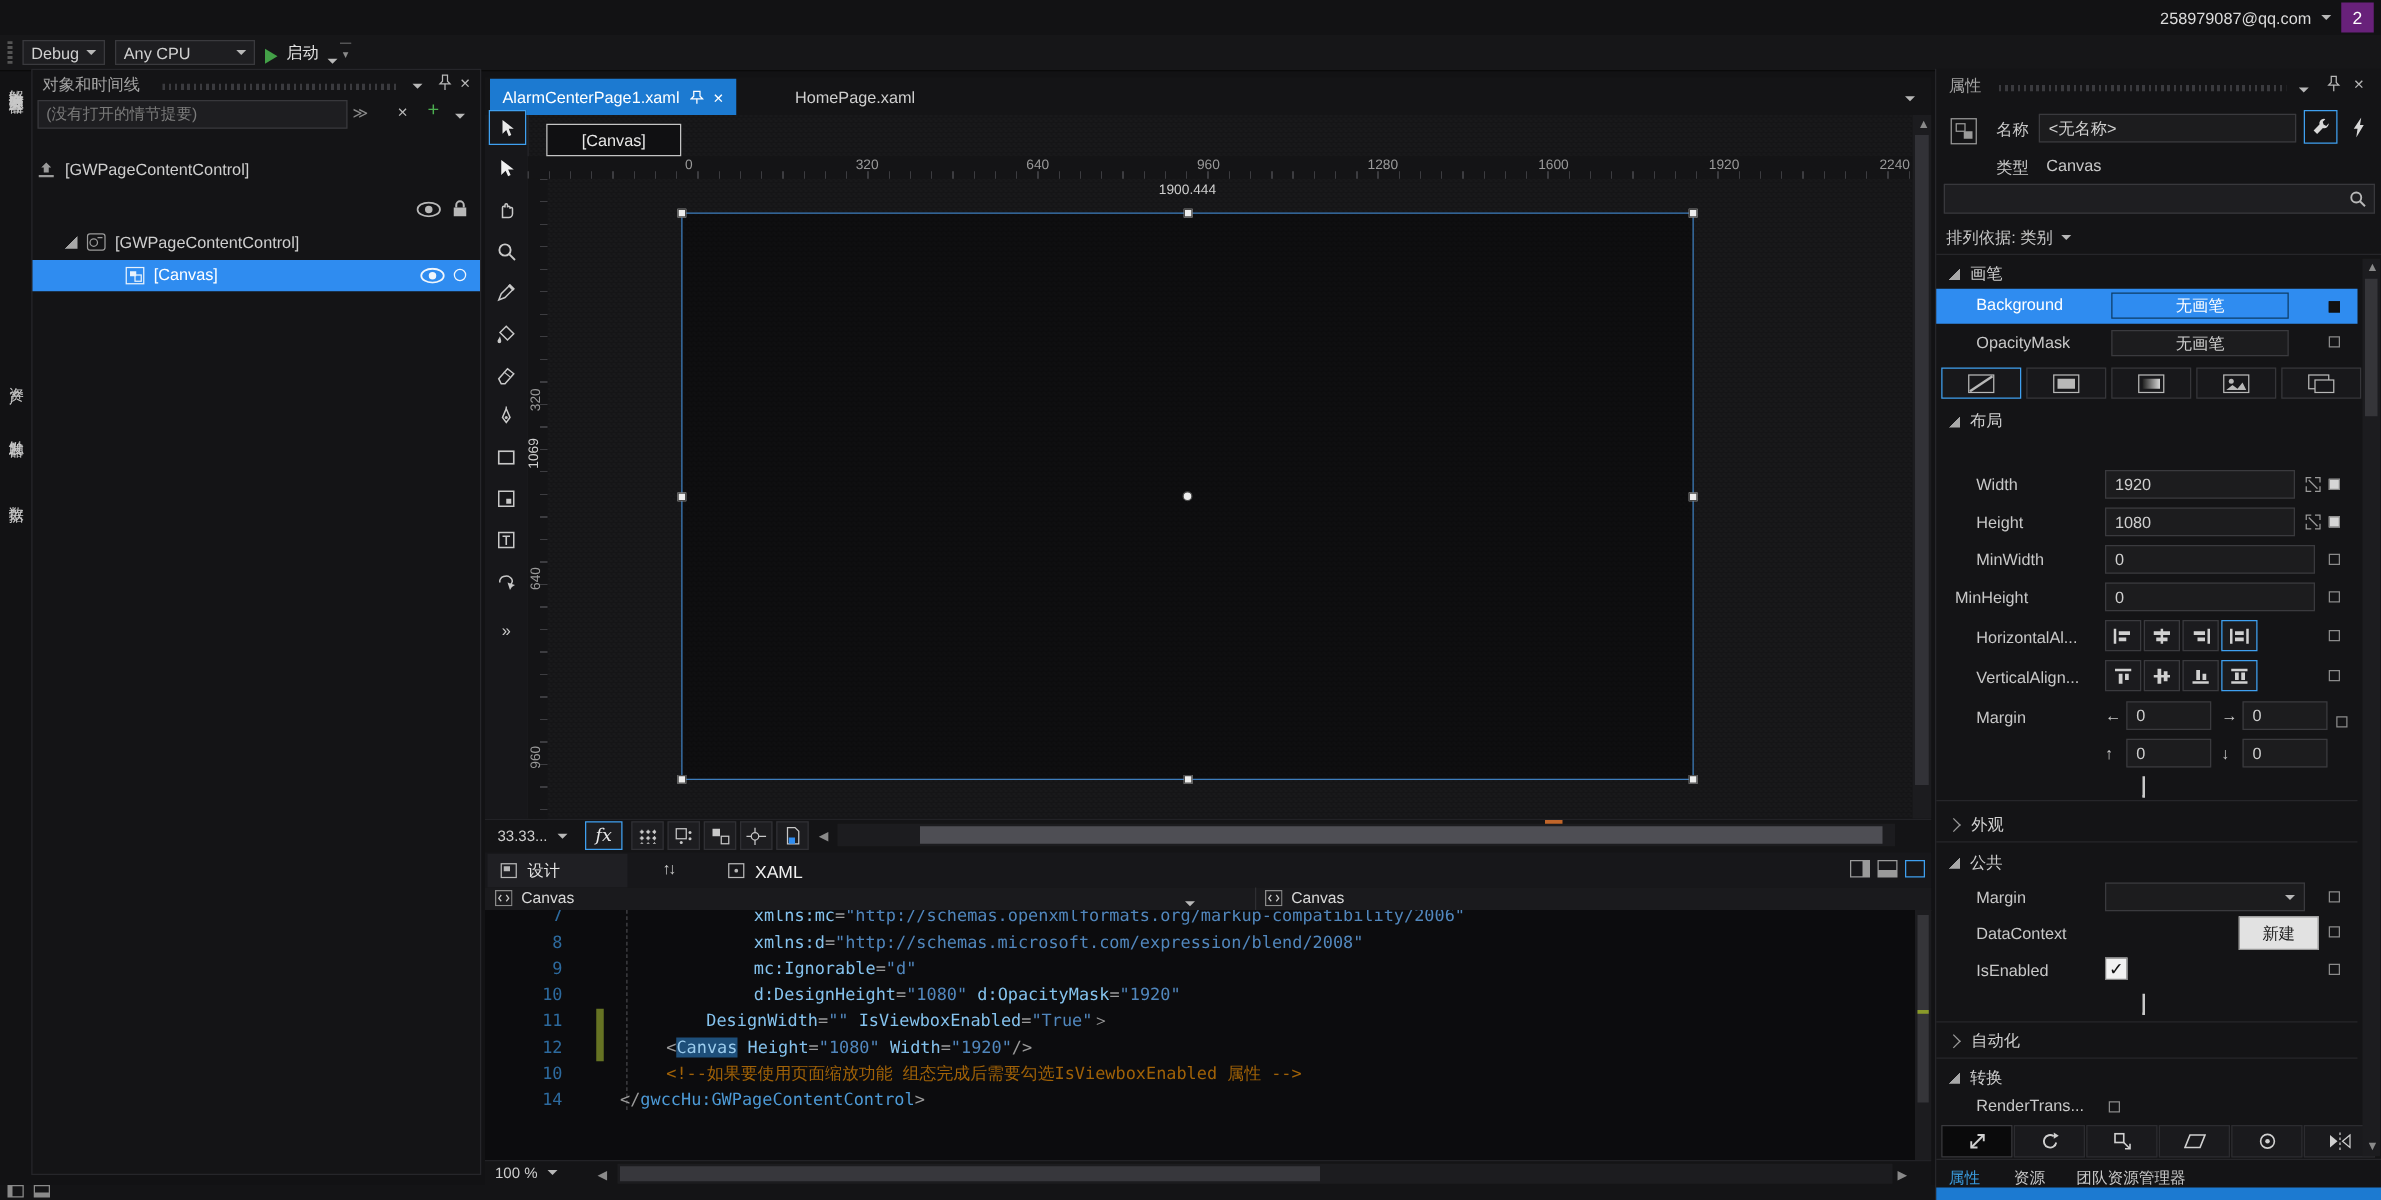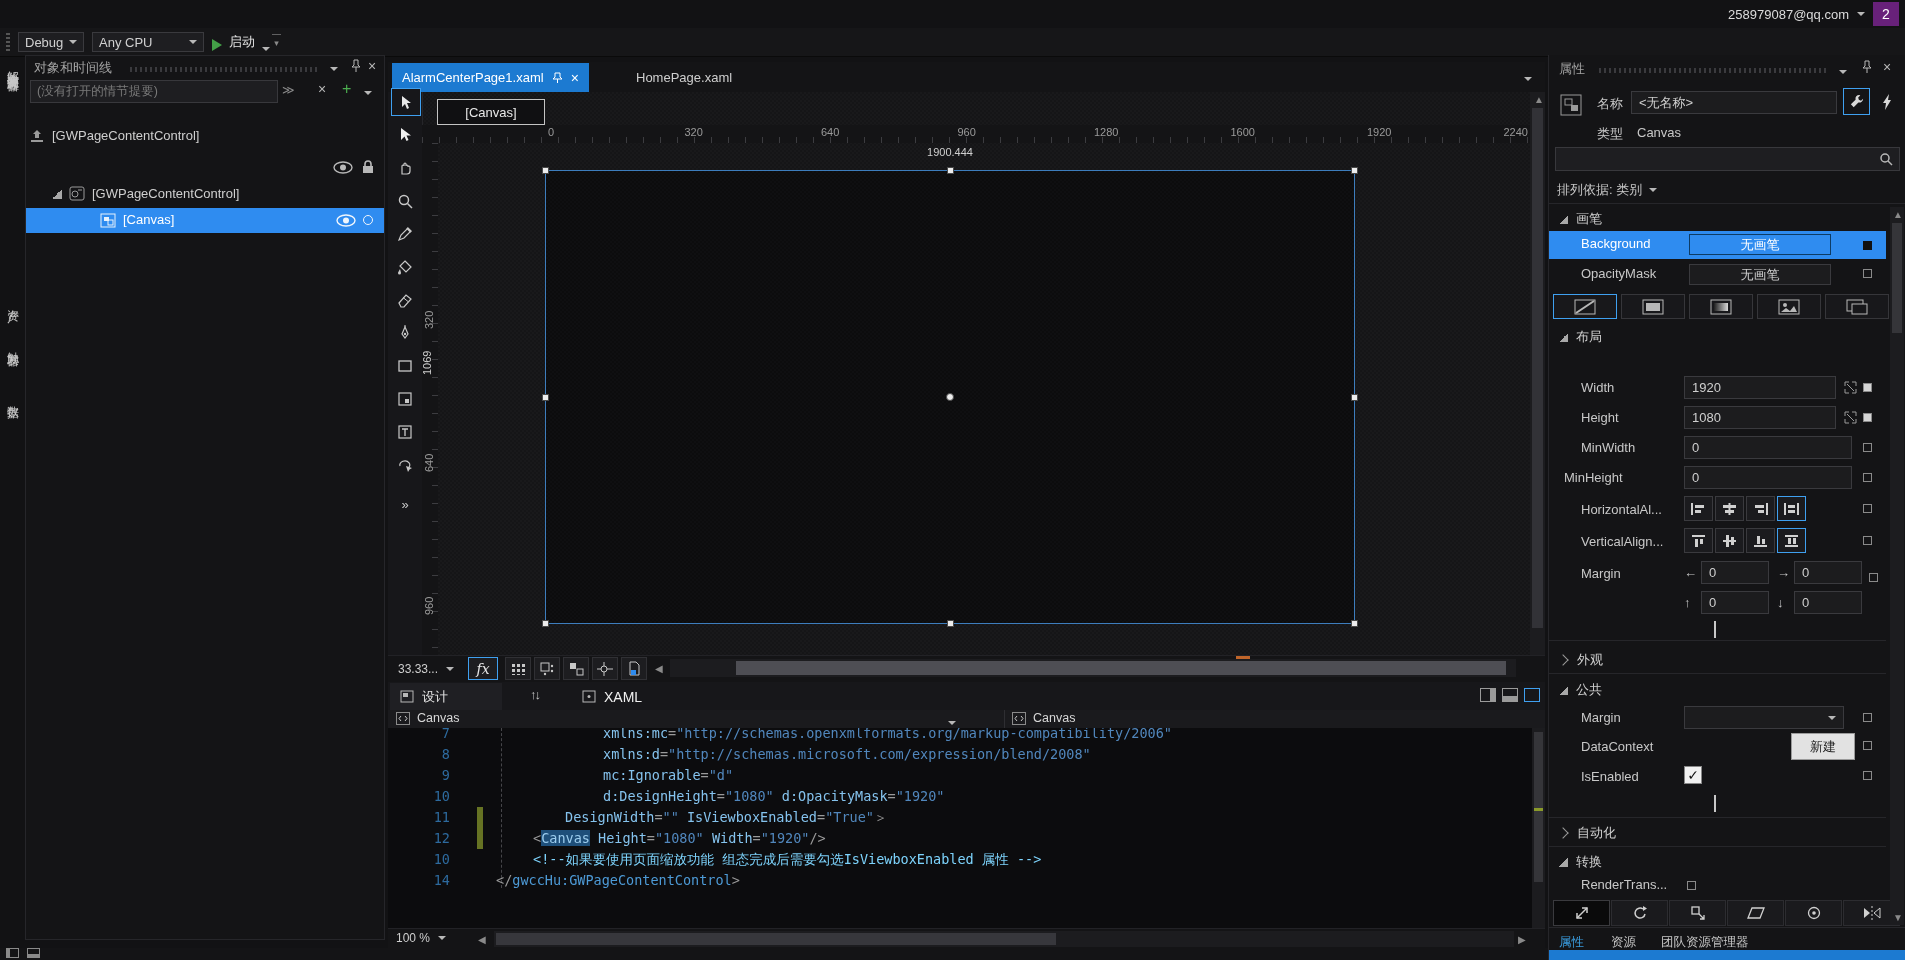--- a/index.html
+++ b/index.html
@@ -44,21 +44,21 @@
   .toolbtn svg{display:block;}
   .chip{border:1px solid #c4c4c4;background:#101012;color:#e8e8e8;display:flex;align-items:center;justify-content:center;}
   .zbtn{background:#1d1d20;border:1px solid #303034;display:flex;align-items:center;justify-content:center;box-sizing:border-box;}
   .zbtn.active{border-color:#3fa0f0;}
   .scroll-track{background:#1c1c1f;}
   .scroll-thumb{background:#4e4e54;}
   .arrowglyph{color:#8a8a8a;font-size:10px;}
   
   .code-line{position:absolute;height:21px;line-height:21px;font-family:"DejaVu Sans Mono",monospace;font-size:13.5px;}
   .lnum{position:absolute;left:22px;width:40px;text-align:right;color:#2d6a9e;}
-  .tk-attr{color:#85c3ee}.tk-str{color:#5187bd}.tk-delim{color:#9a9a9a}.tk-tag{color:#4d9ad6}.tk-com{color:#7dd3fc}
+  .tk-attr{color:#85c3ee}.tk-str{color:#5187bd}.tk-delim{color:#9a9a9a}.tk-tag{color:#4d9ad6}.tk-com{color:#a16207}
   .tk-tag-sel{color:#9ccdee;background:#1e4f7a;}
   .changebar{position:absolute;left:89px;width:6px;background:#667323;}
   
   #proppanel{left:1548px;top:55px;width:357px;height:905px;background:#141416;border-left:1px solid #26262a;box-sizing:border-box;}
   .prow-label{position:absolute;color:#c8c8c8;font-size:13px;white-space:nowrap;}
   .pbox{position:absolute;background:#1c1c1e;border:1px solid #3a3a3e;box-sizing:border-box;color:#cfcfcf;font-size:13px;display:flex;align-items:center;padding:0 7px;}
   .mk{position:absolute;width:9px;height:9px;border:1px solid #8a8a8a;box-sizing:border-box;}
   .mk.filled{background:#d6d6d6;}
   .mk.dark{background:#111;border-color:#111;}
   .sect-head{position:absolute;color:#d0d0d0;font-size:13px;display:flex;align-items:center;gap:8px;}

